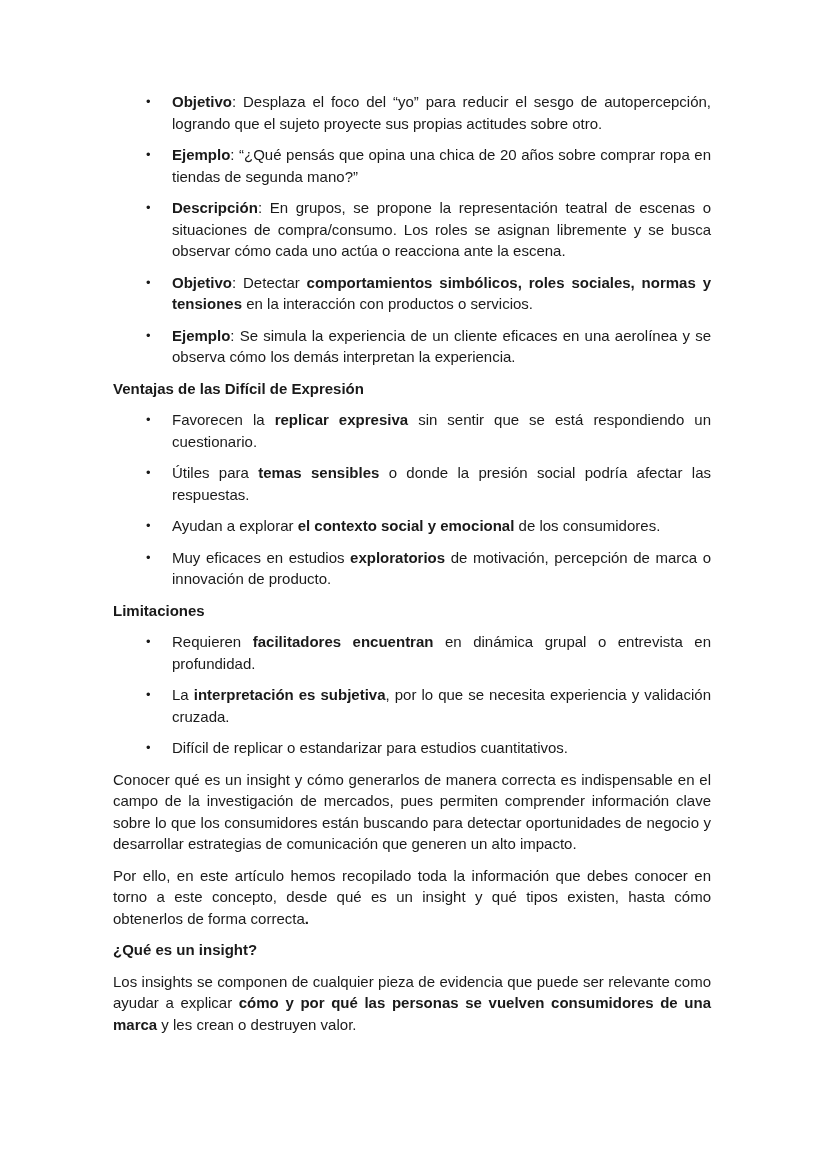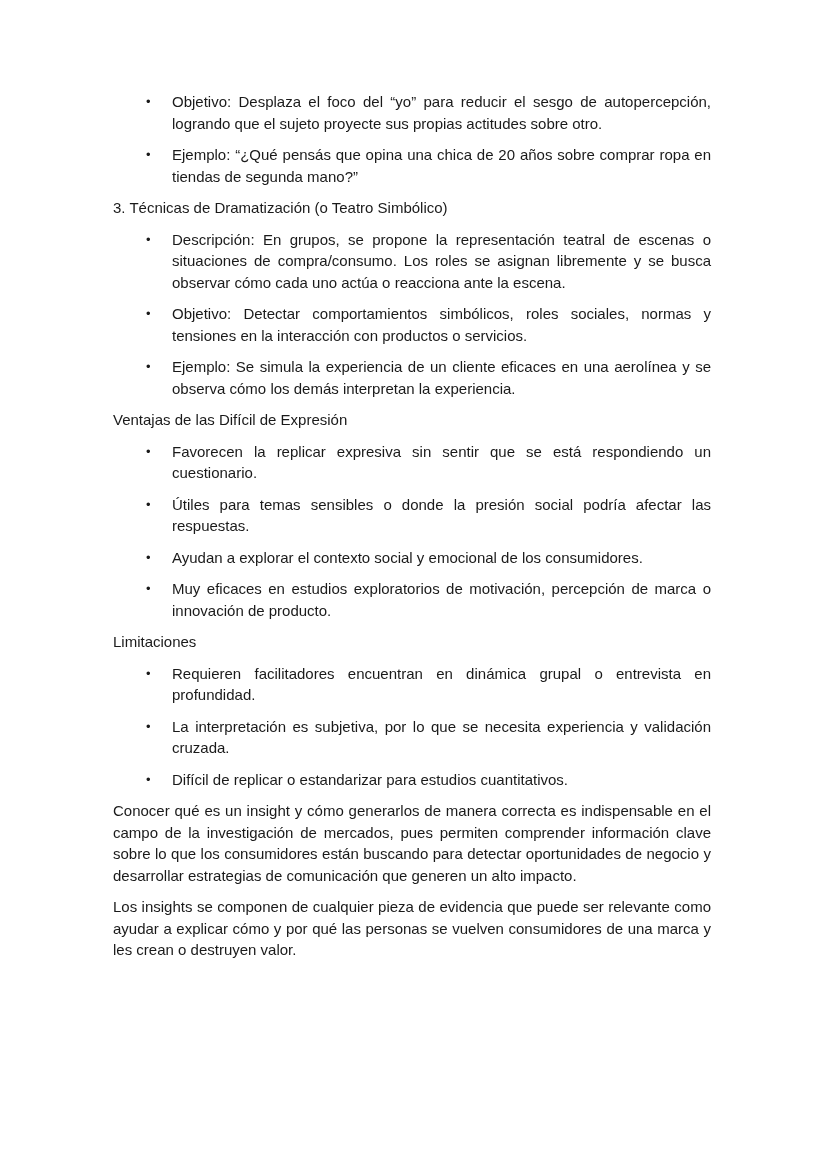--- a/index.html
+++ b/index.html
@@ -41,36 +41,35 @@
     box-sizing: border-box;
     padding-left: 33px;
     font-size: 13px;
     line-height: 21.5px;
     user-select: none;
   }
   .bullet .btext {
     flex: 1 1 auto;
     text-align: justify;
   }
-  b { font-weight: normal; }
+  b { font-weight: bold; }
 </style>
 </head>
 <body>
 
 <main class="page">
   <section class="doc-body">
       <div class="bullet">
         <span class="marker">•</span>
         <div class="btext"><b>Objetivo</b><span>: Desplaza el foco del “yo” para reducir el sesgo de autopercepción, logrando que el sujeto proyecte sus propias actitudes sobre otro.</span></div>
       </div>
       <div class="bullet">
         <span class="marker">•</span>
         <div class="btext"><b>Ejemplo</b><span>: “¿Qué pensás que opina una chica de 20 años sobre comprar ropa en tiendas de segunda mano?”</span></div>
       </div>
-      <div class="heading"><b>3. Técnicas de Dramatización (o Teatro Simbólico)</b></div>
       <div class="bullet">
         <span class="marker">•</span>
         <div class="btext"><b>Descripción</b><span>: En grupos, se propone la representación teatral de escenas o situaciones de compra/consumo. Los roles se asignan libremente y se busca observar cómo cada uno actúa o reacciona ante la escena.</span></div>
       </div>
       <div class="bullet">
         <span class="marker">•</span>
         <div class="btext"><b>Objetivo</b><span>: Detectar </span><b>comportamientos simbólicos, roles sociales, normas y tensiones</b><span> en la interacción con productos o servicios.</span></div>
       </div>
       <div class="bullet">
         <span class="marker">•</span>
@@ -100,15 +99,17 @@
       </div>
       <div class="bullet">
         <span class="marker">•</span>
         <div class="btext"><span>La </span><b>interpretación es subjetiva</b><span>, por lo que se necesita experiencia y validación cruzada.</span></div>
       </div>
       <div class="bullet">
         <span class="marker">•</span>
         <div class="btext"><span>Difícil de replicar o estandarizar para estudios cuantitativos.</span></div>
       </div>
       <div class="para"><span>Conocer qué es un insight y cómo generarlos de manera correcta es indispensable en el campo de la investigación de mercados, pues permiten comprender información clave sobre lo que los consumidores están buscando para detectar oportunidades de negocio y desarrollar estrategias de comunicación que generen un alto impacto.</span></div>
+      <div class="para"><span>Por ello, en este artículo hemos recopilado toda la información que debes conocer en torno a este concepto, desde qué es un insight y qué tipos existen, hasta cómo obtenerlos de forma correcta</span><b>.</b></div>
+      <div class="heading"><b>¿Qué es un insight?</b></div>
       <div class="para"><span>Los insights se componen de cualquier pieza de evidencia que puede ser relevante como ayudar a explicar </span><b>cómo y por qué las personas se vuelven consumidores de una marca</b><span> y les crean o destruyen valor.</span></div>
     </section>
 </main>
 
 </body></html>

